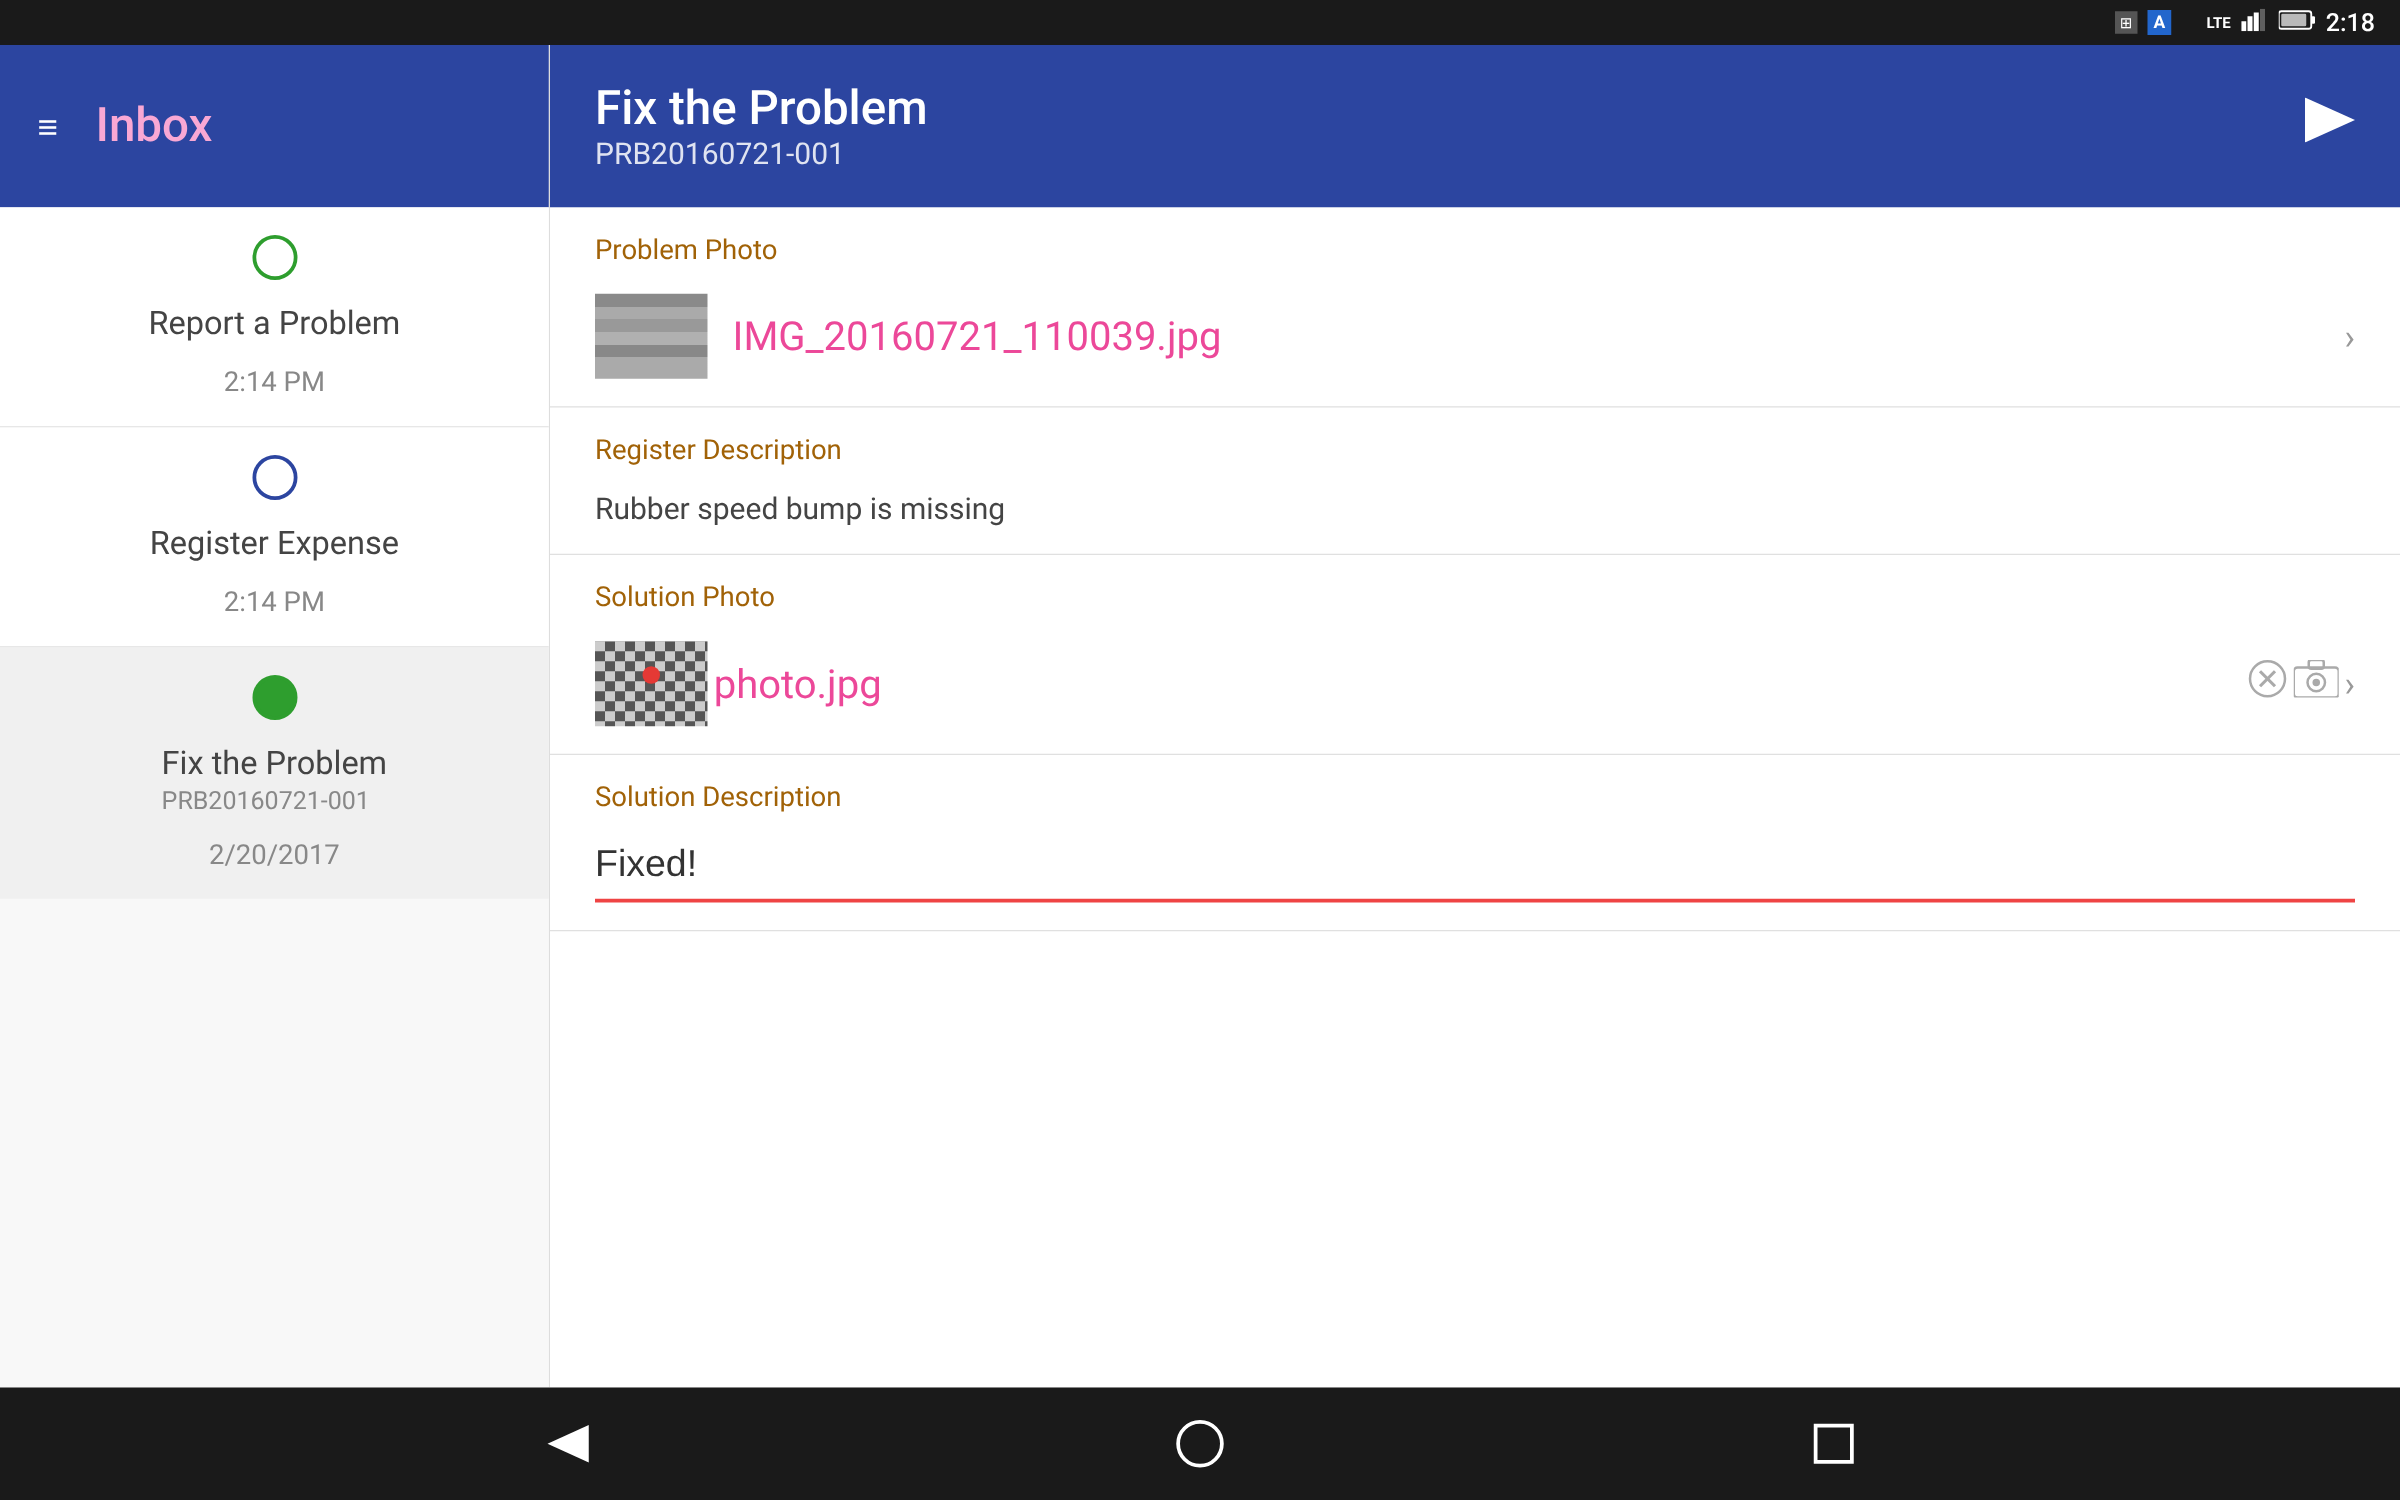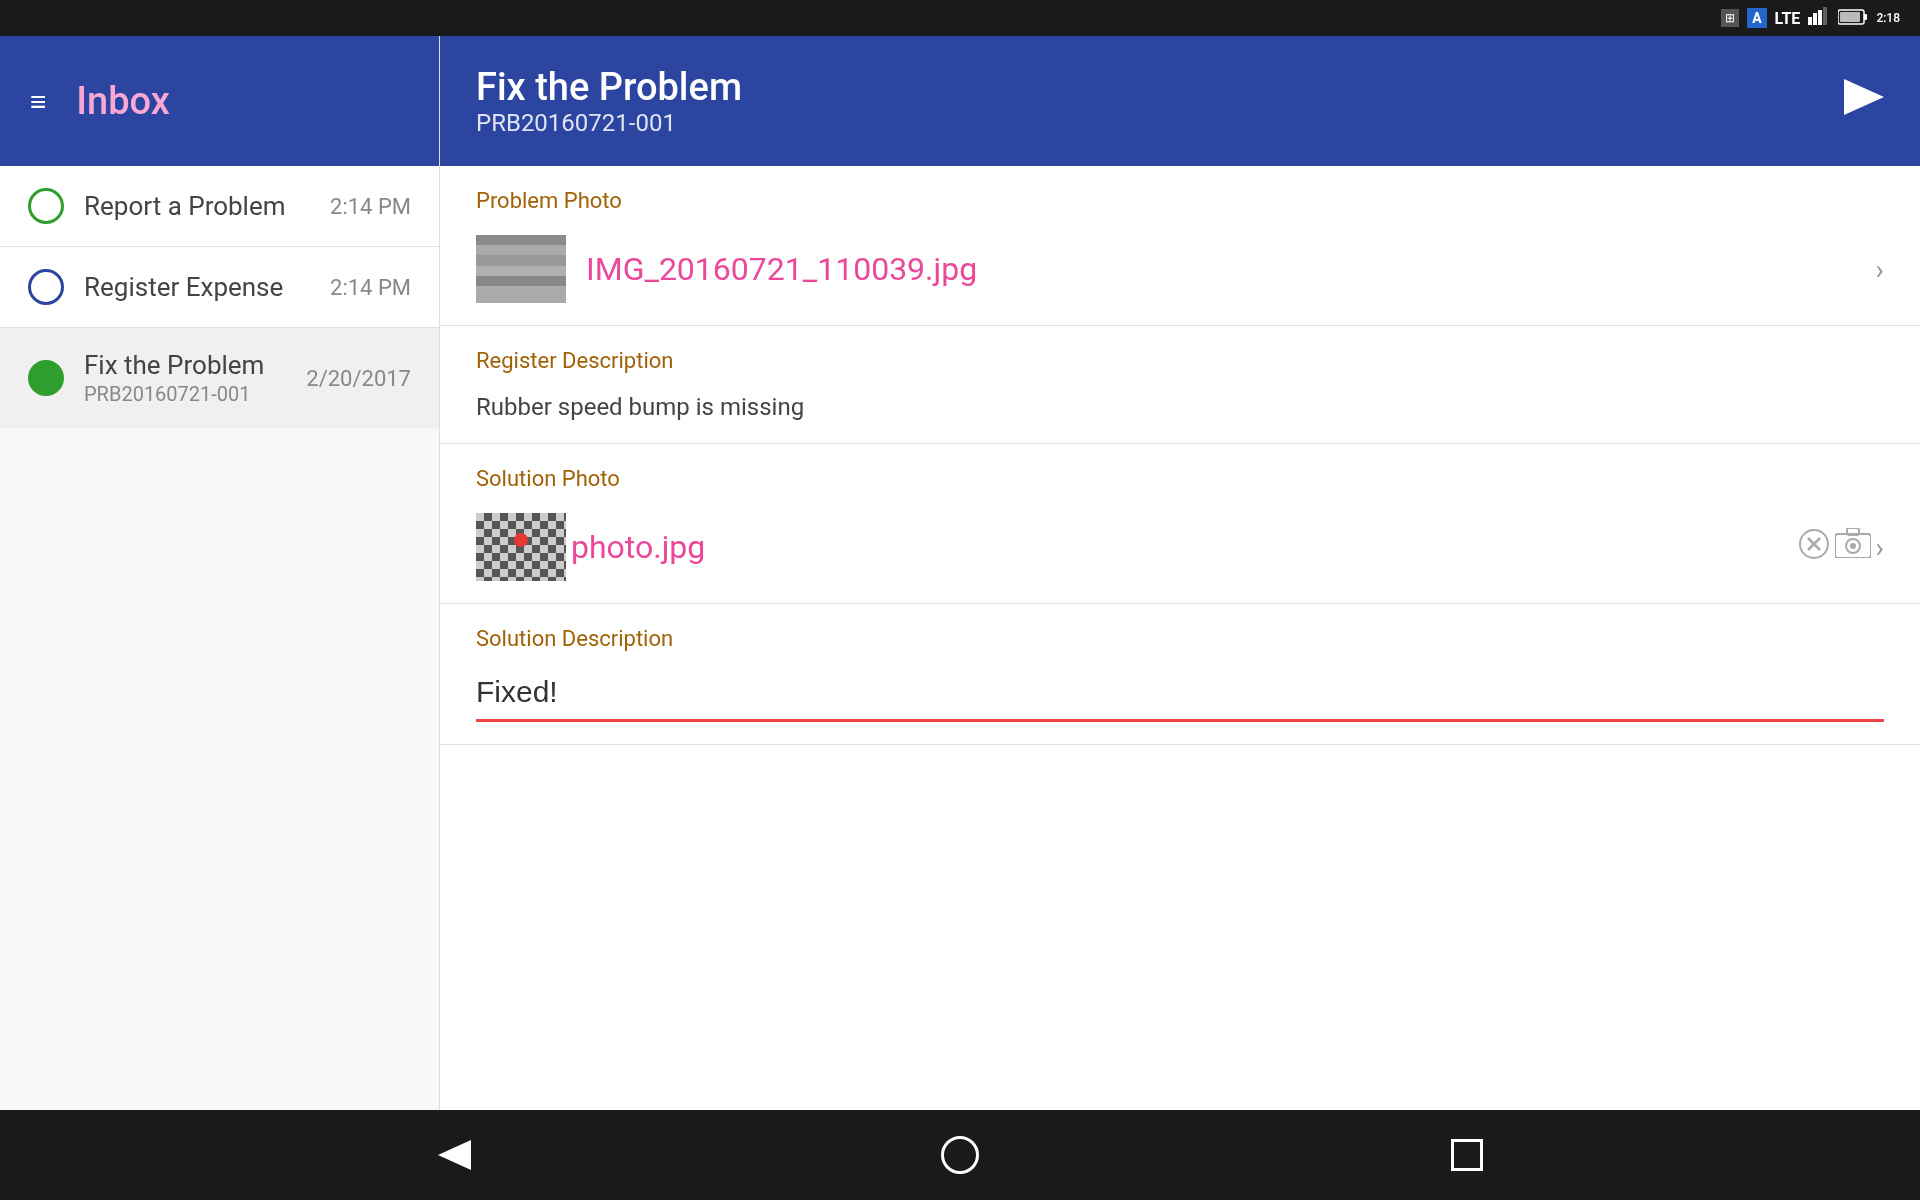--- a/index.html
+++ b/index.html
@@ -76,20 +76,21 @@
     }
 
     .inbox-item {
       display: flex;
       align-items: center;
       padding: 22px 28px;
       border-bottom: 1px solid #e0e0e0;
       background: white;
       cursor: pointer;
       gap: 20px;
+      flex-direction: column;
     }
 
     .inbox-item:last-child {
       border-bottom: none;
     }
 
     .item-circle {
       width: 36px;
       height: 36px;
       border-radius: 50%;
@@ -319,37 +320,37 @@
       border: 3px solid white;
     }
   </style>
 </head>
 <body>
 
 <div class="status-bar">
   <div class="status-bar-icons">
     <span style="background:#555;color:white;font-size:12px;padding:2px 4px;">⊞</span>
     <span style="background:#2266cc;color:white;font-size:14px;padding:2px 5px;font-weight:bold;">A</span>
-    <span style="font-size:16px;font-weight:bold;">LTE</span>
+    <span style="font-size:12px;font-weight:bold;margin-left:20px;">LTE</span>
     <span>
       <svg width="22" height="18" viewBox="0 0 22 18">
         <rect x="0" y="10" width="4" height="8" fill="white"></rect>
         <rect x="5" y="6" width="4" height="12" fill="white"></rect>
         <rect x="10" y="3" width="4" height="15" fill="white"></rect>
         <rect x="15" y="0" width="4" height="18" fill="white" opacity="0.3"></rect>
       </svg>
     </span>
     <span>
       <svg width="30" height="16" viewBox="0 0 30 16">
         <rect x="0" y="1" width="26" height="14" rx="2" fill="none" stroke="white" stroke-width="1.5"></rect>
         <rect x="26" y="5" width="3" height="6" rx="1" fill="white"></rect>
         <rect x="2" y="3" width="20" height="10" rx="1" fill="white" opacity="0.7"></rect>
       </svg>
     </span>
-    <span style="font-size:12px;font-weight:500;">2:18</span>
+    <span style="font-size:20px;font-weight:500;">2:18</span>
   </div>
 </div>
 
 <div class="main-content">
 
   <div class="left-panel">
 
     <div class="left-header">
       <span class="hamburger-icon">≡</span>
       <span class="inbox-title">Inbox</span>

